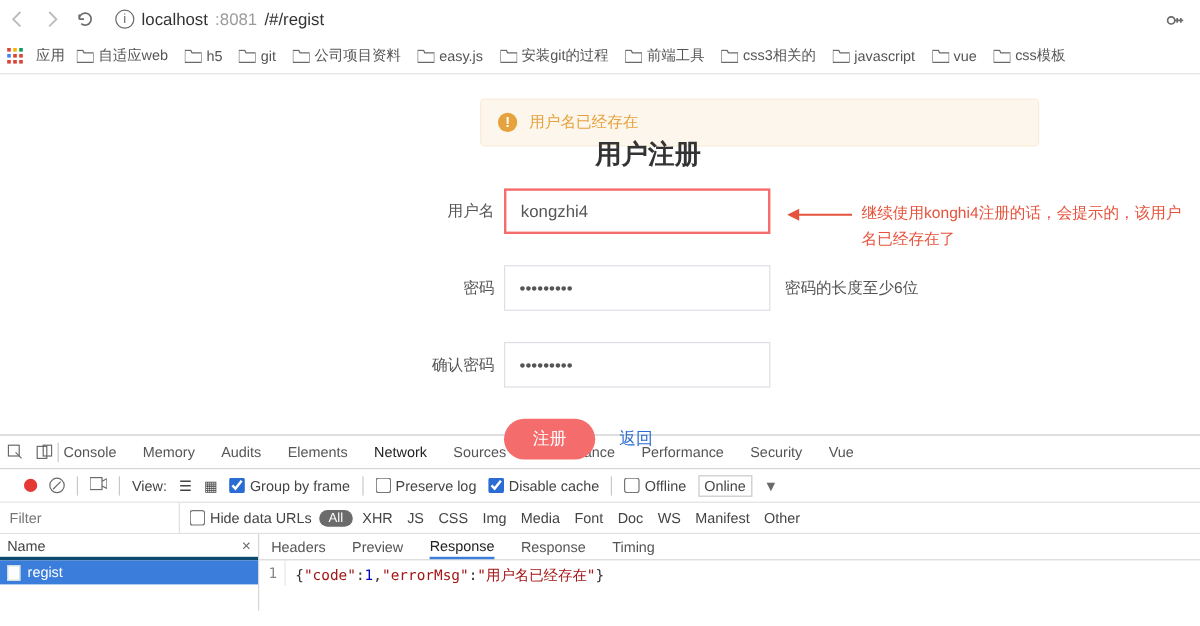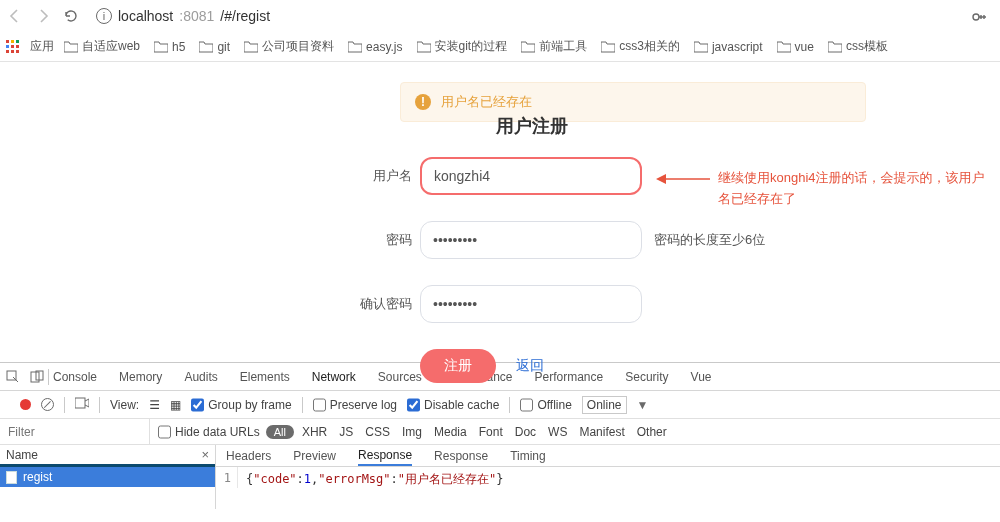--- a/index.html
+++ b/index.html
@@ -17,46 +17,46 @@
 .apps-icon{width:14px;height:14px;display:grid;grid-template-columns:repeat(3,3px);grid-template-rows:repeat(3,3px);gap:2px}
 .apps-icon span{background:#db4437}
 .apps-icon span:nth-child(2){background:#f4b400}.apps-icon span:nth-child(3){background:#0f9d58}
 .apps-icon span:nth-child(4){background:#4285f4}.apps-icon span:nth-child(6){background:#db4437}
 .bm-item{display:flex;align-items:center;gap:4px;color:#555;cursor:pointer}
 .fold-icon{color:#6a6a6a}
 .page{position:relative;height:300px}
 .alert{position:absolute;left:400px;top:20px;width:466px;background:#fdf6ec;border:1px solid #faecd8;border-radius:4px;padding:10px 14px;display:flex;align-items:center;gap:10px}
 .alert-icon{width:16px;height:16px;border-radius:50%;background:#e6a23c;color:#fff;display:inline-flex;align-items:center;justify-content:center;font-size:12px;font-weight:bold}
 .alert-text{color:#e6a23c;font-size:13px}
-.page-title{position:absolute;left:496px;top:52px;font-size:18px;font-weight:bold;color:#333}
+.page-title{position:absolute;left:496px;top:52px;font-size:22px;font-weight:bold;color:#333}
 .form{position:absolute;left:340px;top:95px}
 .row{display:flex;align-items:center;margin-bottom:26px}
 .lbl{width:72px;text-align:right;color:#555;font-size:13px;margin-right:8px}
-.inp{width:222px;height:38px;border:1px solid #dcdfe6;border-radius:12px;padding:0 12px;font-size:14px;color:#555;outline:none}
+.inp{width:222px;height:38px;border:1px solid #dcdfe6;border-radius:0;padding:0 12px;font-size:14px;color:#555;outline:none}
 .inp.err{border:2px solid #f56c6c}
 .hint{margin-left:12px;color:#555;font-size:13px}
 .arrow-ann{position:absolute;left:656px;top:106px;display:flex;align-items:flex-start;gap:8px}
 .arrow-svg{margin-top:4px}
 .ann-text{color:#e6533c;font-size:13px;line-height:1.6;width:270px}
 .btns{display:flex;align-items:center;gap:20px;margin-left:80px}
 .btn-primary{background:#f56c6c;color:#fff;border:none;border-radius:18px;height:34px;width:76px;font-size:14px;cursor:pointer}
 .link-back{color:#2b6cd4;font-size:14px;cursor:pointer}
 .dev{border-top:1px solid #c9c9c9;background:#fff}
 .dev-tabs{display:flex;align-items:center;height:28px;padding:0 6px;gap:4px;font-size:12px;color:#555;border-bottom:1px solid #d6d6d6}
 .dev-tabs .dt{cursor:pointer}
 .dev-tabs .dt.active{color:#222}
 .dev-tool-icons{display:flex;gap:10px;align-items:center}
 .dev-tool-icons .ti{width:14px;height:14px;color:#6a6a6a;display:inline-flex;align-items:center;justify-content:center}
 .dev-row2{display:flex;align-items:center;height:28px;padding:0 20px;gap:10px;font-size:12px;color:#444;border-bottom:1px solid #e0e0e0}
 .rec-dot{width:11px;height:11px;border-radius:50%;background:#e53935}
 .no-sign{width:13px;height:13px;border:1.4px solid #6a6a6a;border-radius:50%;position:relative}
 .no-sign::after{content:"";position:absolute;left:1px;top:5px;width:9px;height:1.4px;background:#6a6a6a;transform:rotate(-45deg)}
 .vbar{width:1px;height:16px;background:#c9c9c9}
 .cam-icon{color:#6a6a6a}
-.chk{display:flex;gap:4px}
+.chk{display:flex;align-items:center;gap:4px}
 .chk input{accent-color:#2b6cd4}
 .sel{border:1px solid #c9c9c9;background:#fff;padding:1px 4px;font-size:12px}
 .arrow-dn{color:#6a6a6a}
 .dev-row3{display:flex;align-items:center;height:26px;font-size:12px;color:#444;border-bottom:1px solid #e0e0e0}
 .filter-inp{width:150px;border:none;border-right:1px solid #e0e0e0;height:100%;padding:0 8px;font-size:12px;outline:none}
 .pill{background:#6b6b6b;color:#fff;border-radius:8px;padding:1px 8px;font-size:11px;margin:0 6px}
 .row3-types{display:flex;gap:12px;padding-left:2px}
 .dev-body{display:flex;height:64px}
 .left-pane{width:216px;border-right:1px solid #d6d6d6}
 .col-head{height:22px;border-bottom:3px solid #0c4a6e;padding:2px 6px;font-size:12px;color:#444;display:flex;align-items:center;justify-content:space-between}

